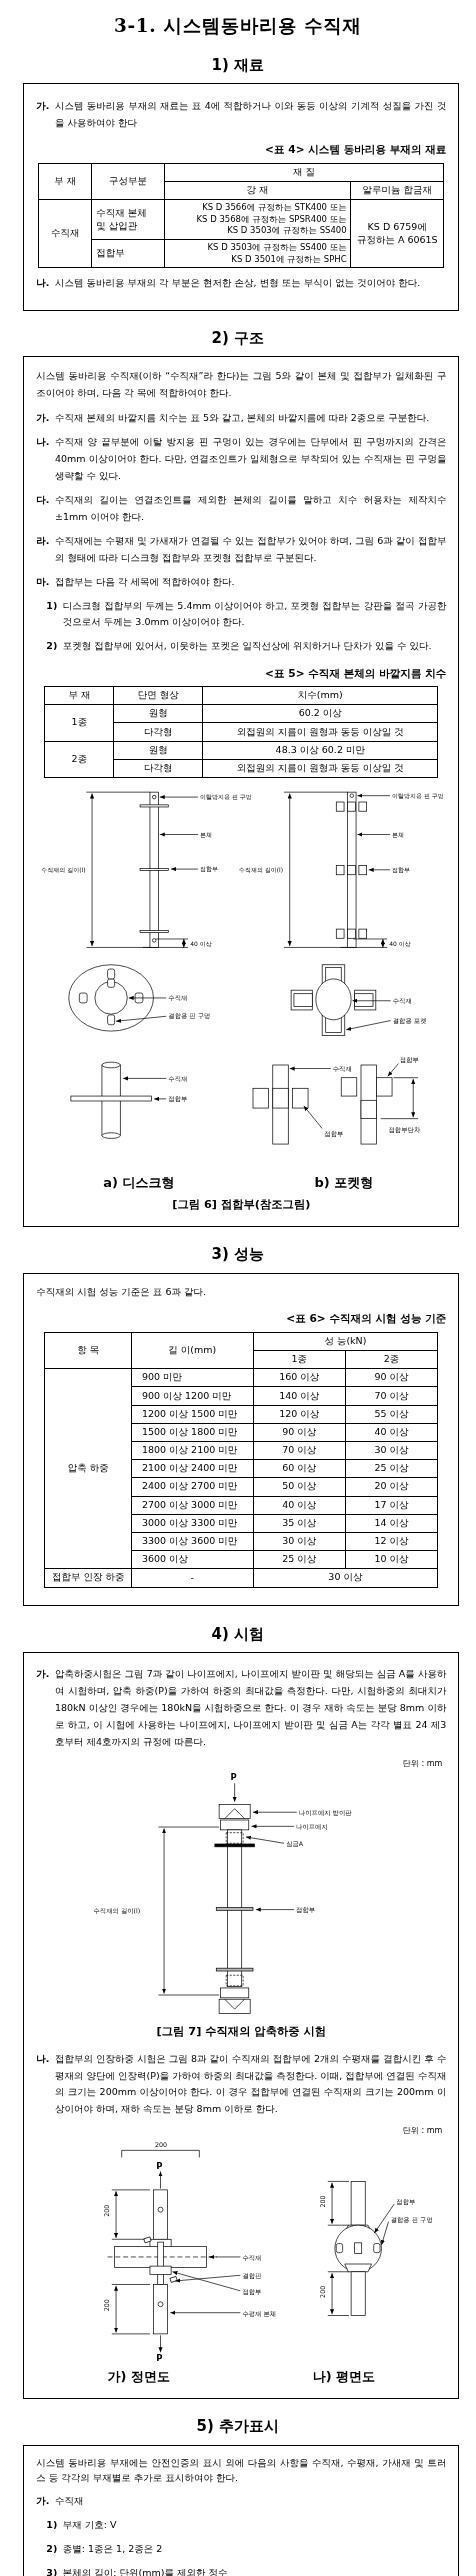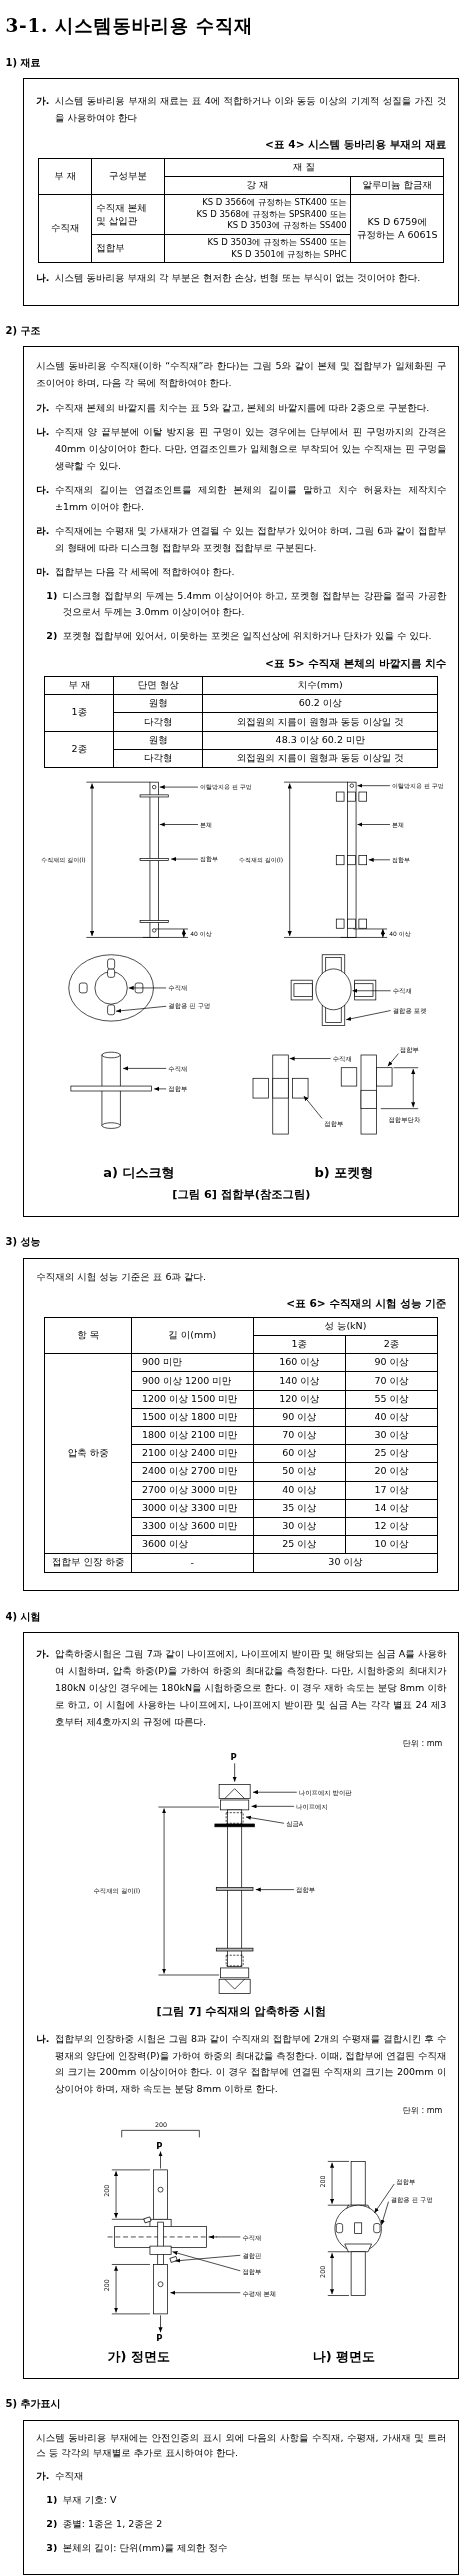--- a/index.html
+++ b/index.html
@@ -6,28 +6,29 @@
   html,body { margin:0; padding:0; background:#fff; }
   body {
     width: 477px;
     color:#000;
     font-family: "DejaVu Sans", "Liberation Sans", sans-serif;
     font-size: 9.5px;
   }
   .page { padding: 7px 7px 10px 5.6px; }
 
   .doc-title {
-    text-align:left;
+    text-align:center;
     font-family:"DejaVu Serif","Liberation Serif",serif;
     font-size:18.4px; font-weight:700; letter-spacing:0.7px;
     margin: 5.6px 0 15.5px 0;
   }
   .sec-head {
-    font-size:10px; font-weight:700;
+    font-size:15px; font-weight:700;
     margin: 18.4px 0 8.5px 0;
+    text-align: center;
   }
   .box {
     border: 1.4px solid #000;
     margin-left: 17.7px; margin-right: 10.6px;
     padding: 9.2px 12px 10.6px 12px;
   }
   .para { display:flex; line-height:1.78; margin: 4.2px 0 7px 0; }
   .para .lbl { font-weight:700; margin-right:5.6px; white-space:nowrap; }
   .para .txt { flex:1; text-align:justify; }
   .para.sub { margin-left: 10px; }

